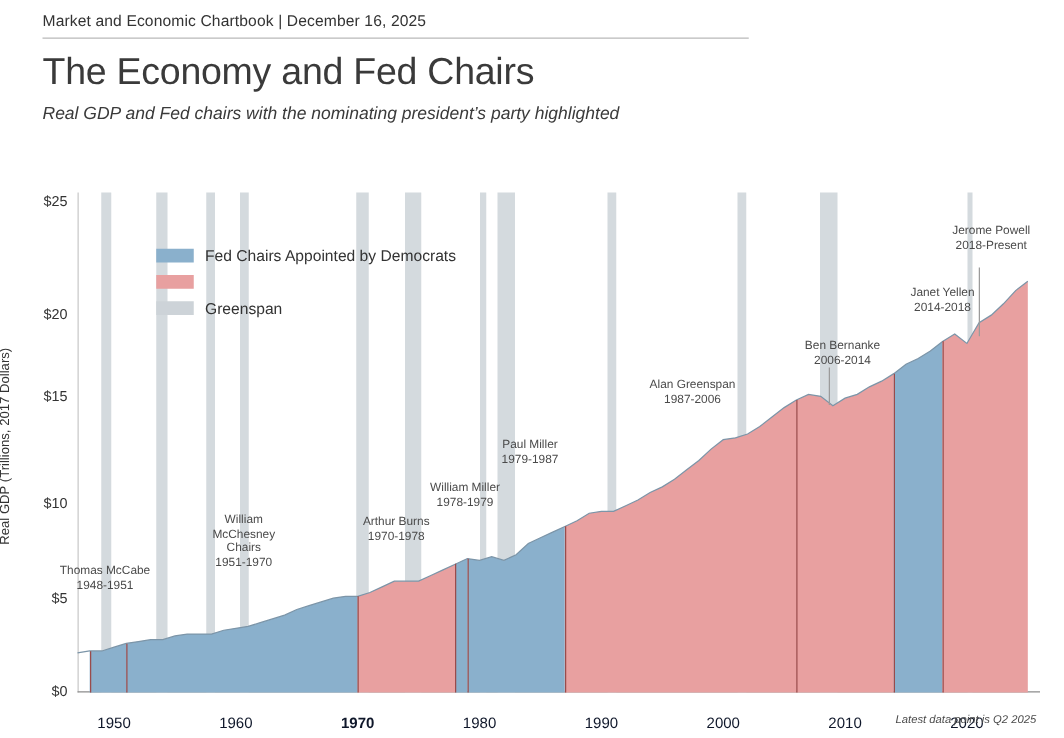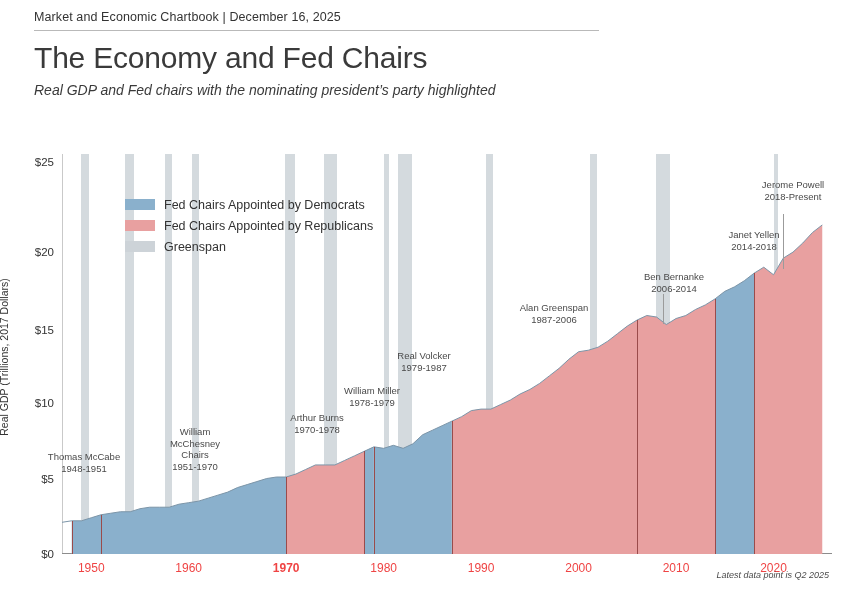--- a/index.html
+++ b/index.html
@@ -84,23 +84,23 @@
     transform: translateY(-50%);
     padding-right: 8px;
     font-size: 11.5px;
     color: #333333;
     white-space: nowrap;
   }
   .xtick {
     position: absolute;
     top: 100%;
     transform: translateX(-50%);
-    padding-top: 7px;
+    padding-top: 17px;
     font-size: 12px;
-    color: #ef4444;
+    color: #0f172a;
     white-space: nowrap;
   }
   .baseline {
     position: absolute;
     left: 0;
     bottom: 0;
     width: 100%;
     height: 1px;
     background: #8c8c8c;
   }
@@ -211,21 +211,21 @@
         <div class="recession" style="left: 262.19px; width: 12.6709px;"></div>
         <div class="recession" style="left: 321.646px; width: 4.87342px;"></div>
         <div class="recession" style="left: 336.266px; width: 13.6456px;"></div>
         <div class="recession" style="left: 423.987px; width: 6.82278px;"></div>
         <div class="recession" style="left: 528.278px; width: 6.82278px;"></div>
         <div class="recession" style="left: 593.582px; width: 14.6203px;"></div>
         <div class="recession" style="left: 712.494px; width: 3.89873px;"></div>
         <div class="ytick" style="top: 400px;">$0</div>
         <div class="ytick" style="top: 324.528px;">$5</div>
         <div class="ytick" style="top: 249.057px;">$10</div>
-        <div class="ytick" style="top: 176px; margin-left: 37px;">$15</div>
+        <div class="ytick" style="top: 164px; margin-left: 37px;">$15</div>
         <div class="ytick" style="top: 98.1132px;">$20</div>
         <div class="ytick" style="top: 8px;">$25</div>
         <div class="xtick" style="left: 29.2405px;">1950</div>
         <div class="xtick" style="left: 126.709px;">1960</div>
         <div class="xtick" style="left: 224.177px; font-weight: bold;">1970</div>
         <div class="xtick" style="left: 321.646px;">1980</div>
         <div class="xtick" style="left: 419.114px;">1990</div>
         <div class="xtick" style="left: 516.582px;">2000</div>
         <div class="xtick" style="left: 614.051px;">2010</div>
         <div class="xtick" style="left: 711.519px;">2020</div>
@@ -247,36 +247,36 @@
         <div class="divider" style="left: 302.152px; bottom: 0px; height: 102.642px;"></div>
         <div class="divider" style="left: 311.899px; bottom: 0px; height: 107.17px;"></div>
         <div class="divider" style="left: 389.873px; bottom: 0px; height: 132.83px;"></div>
         <div class="divider" style="left: 575.063px; bottom: 0px; height: 233.962px;"></div>
         <div class="divider" style="left: 653.038px; bottom: 0px; height: 255.094px;"></div>
         <div class="divider" style="left: 692.025px; bottom: 0px; height: 280.755px;"></div>
         <div class="chair" style="left: 22px; top: 297px;">
           <div>Thomas McCabe</div>
           <div>1948-1951</div>
         </div>
-        <div class="chair" style="left: 133px; top: 272px;">
+        <div class="chair" style="left: 133px; top: 256px;">
           <div>William</div>
           <div>McChesney</div>
           <div>Chairs</div>
           <div>1951-1970</div>
         </div>
         <div class="chair" style="left: 255px; top: 258px;">
           <div>Arthur Burns</div>
           <div>1970-1978</div>
         </div>
         <div class="chair" style="left: 310px; top: 231px;">
           <div>William Miller</div>
           <div>1978-1979</div>
         </div>
         <div class="chair" style="left: 362px; top: 196px;">
-          <div>Real Volcker</div>
+          <div>Paul Miller</div>
           <div>1979-1987</div>
         </div>
         <div class="chair" style="left: 492px; top: 148px;">
           <div>Alan Greenspan</div>
           <div>1987-2006</div>
         </div>
         <div class="chair" style="left: 612px; top: 117px;">
           <div>Ben Bernanke</div>
           <div>2006-2014</div>
         </div>
@@ -292,21 +292,20 @@
         <div class="pointer" style="left: 721.266px; top: 60px; height: 55px;"></div>
       </div>
 
     <div class="legend">
       <div class="legend-row">
         <span class="swatch" id="sw0" style="background: rgb(138, 176, 204);"></span>
         <span>Fed Chairs Appointed by Democrats</span>
       </div>
       <div class="legend-row">
         <span class="swatch" id="sw1" style="background: rgb(232, 160, 160);"></span>
-        <span>Fed Chairs Appointed by Republicans</span>
       </div>
       <div class="legend-row">
         <span class="swatch" id="sw2" style="background: rgb(205, 211, 216);"></span>
         <span>Greenspan</span>
       </div>
     </div>
 
     <div class="footnote">Latest data point is Q2 2025</div>
   </div>
 

